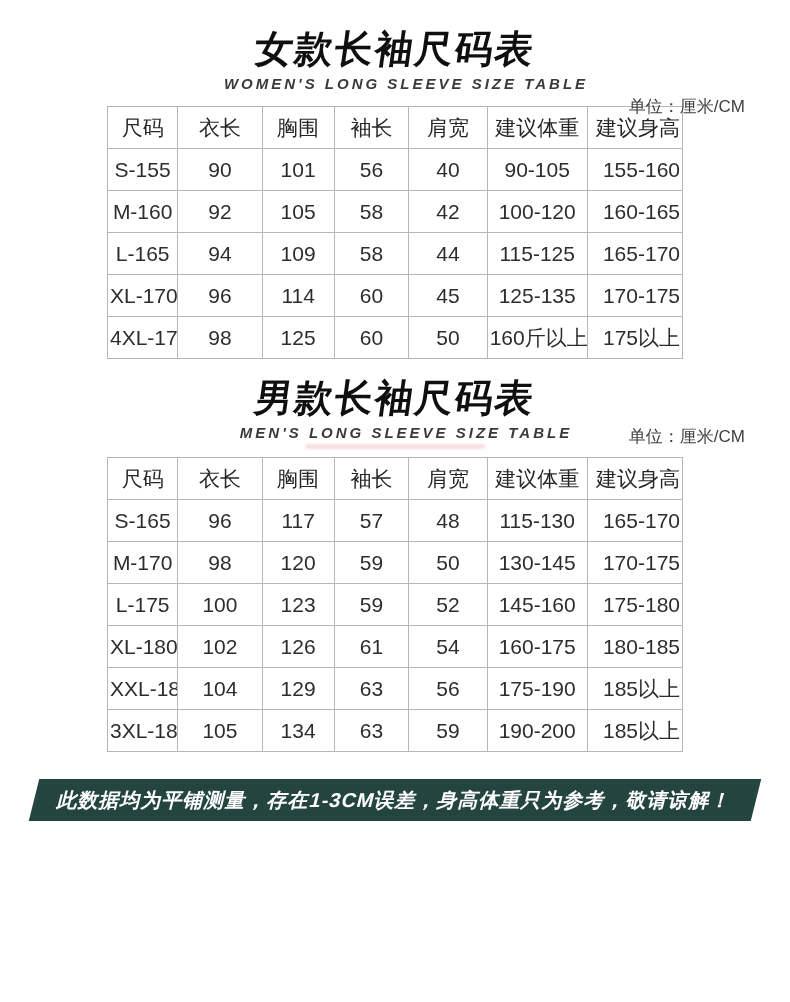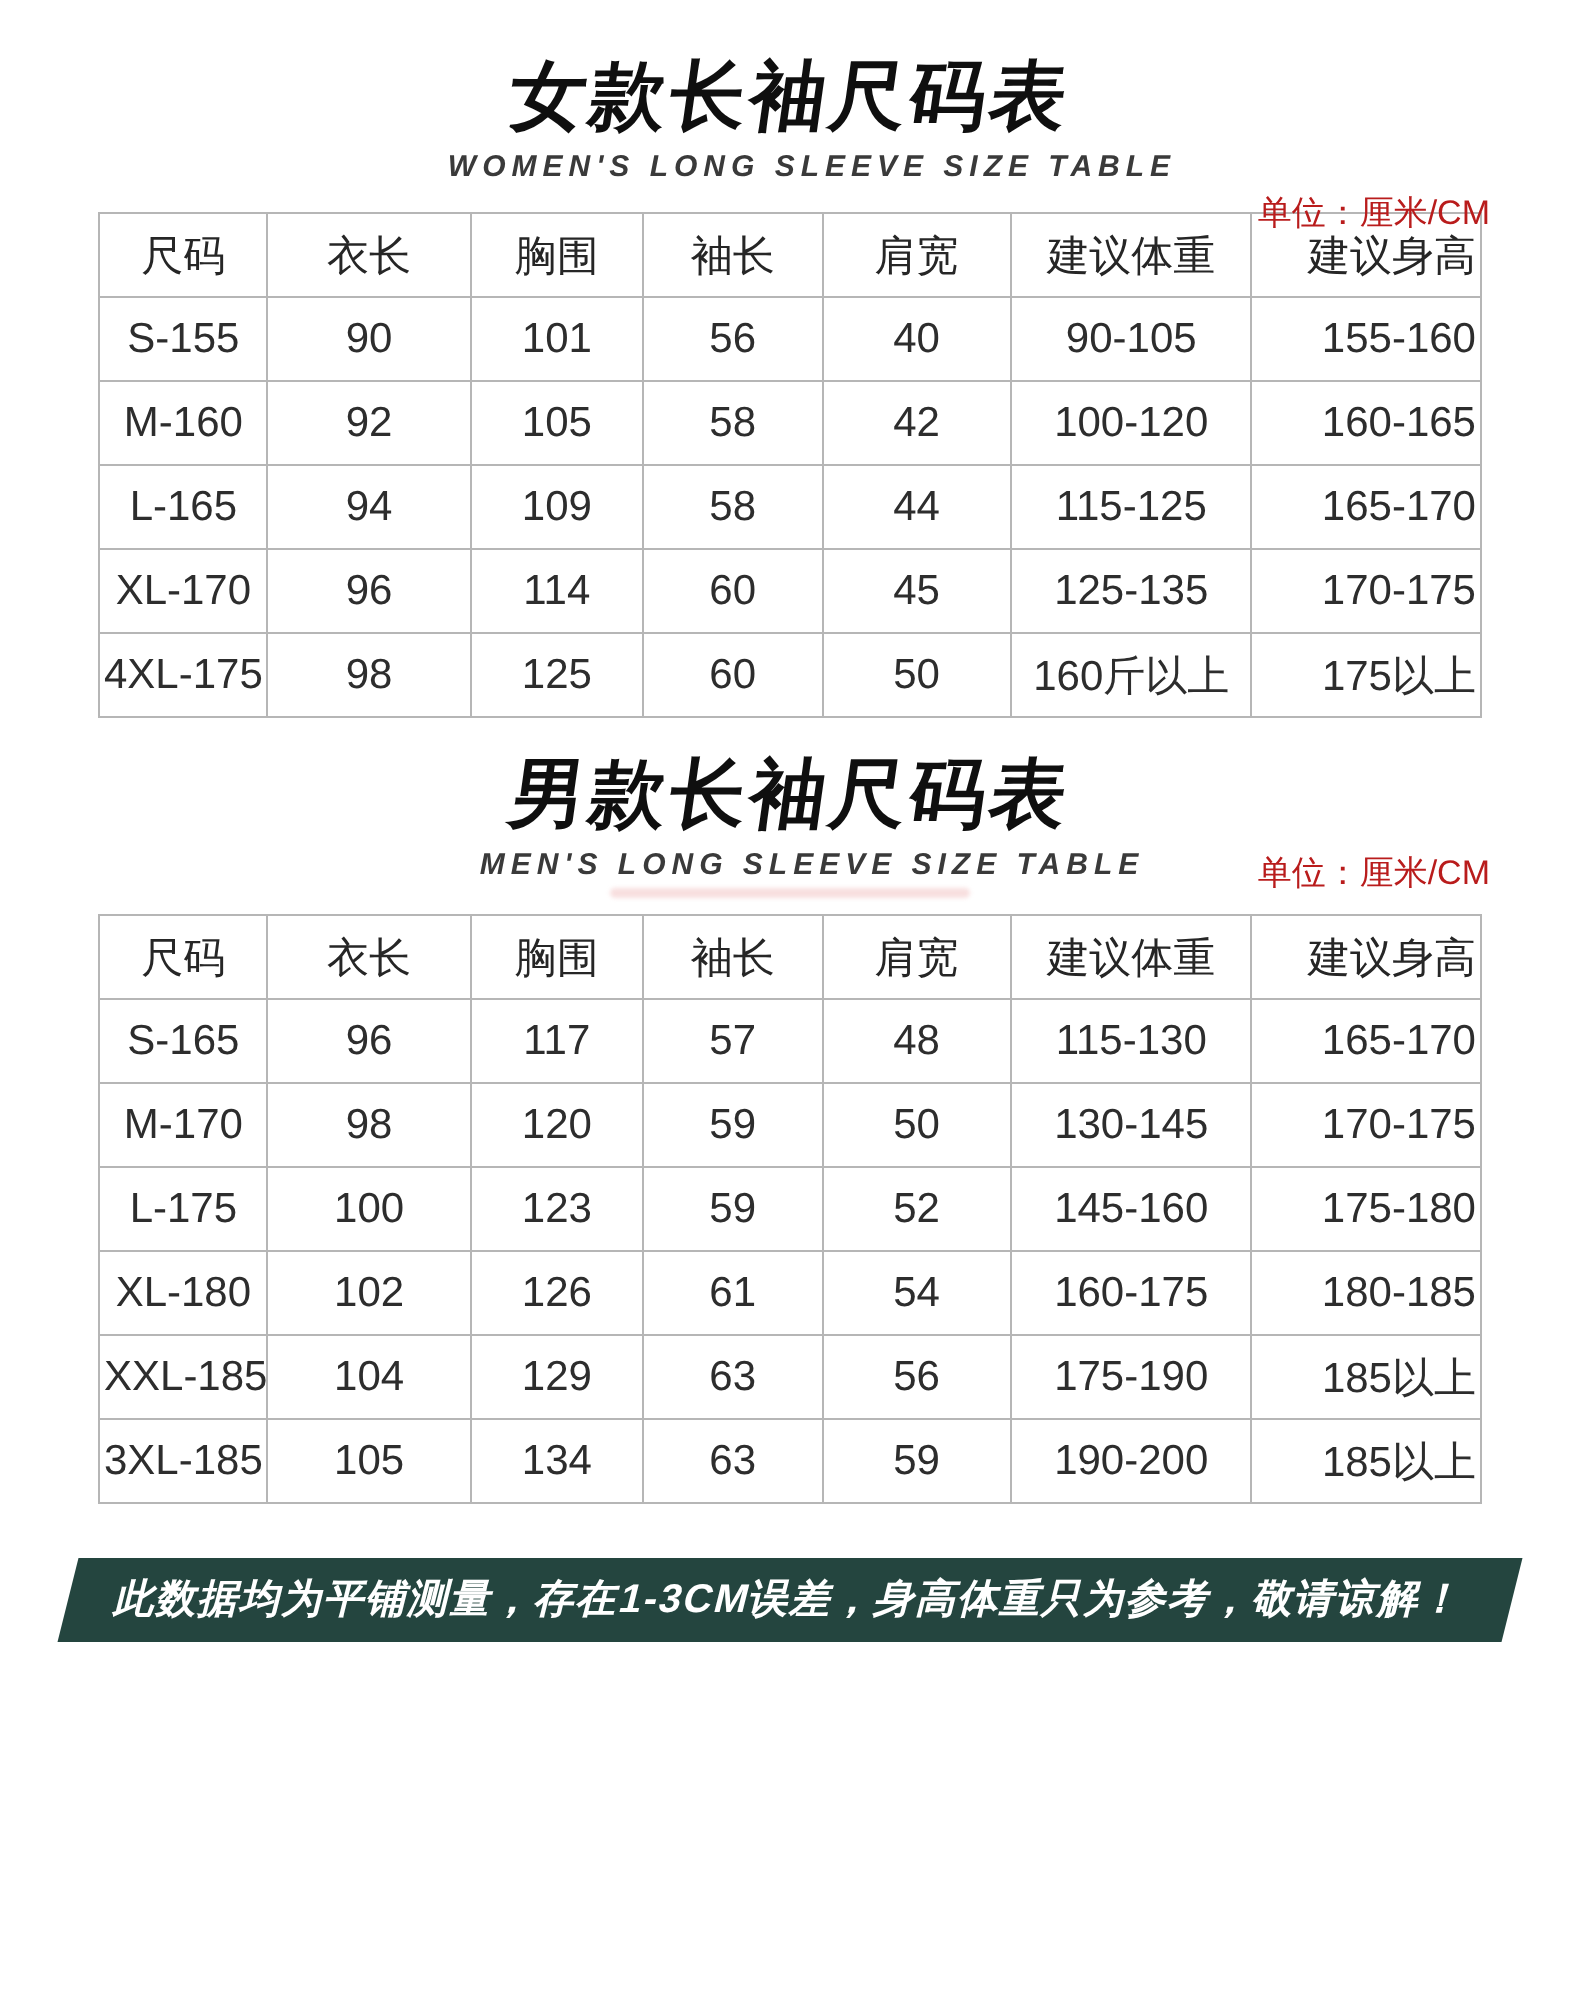--- a/index.html
+++ b/index.html
@@ -45,28 +45,28 @@
     border-radius: 4px;
     background: rgba(233, 150, 150, 0.30);
     filter: blur(1px);
   }
 
   .unit-label {
     position: absolute;
     right: 45px;
     font-size: 17px;
     font-weight: 500;
-    color: #b91c1c;
+    color: #404040;
     line-height: 20px;
   }
   .sec-women .unit-label { top: 97px; }
   .sec-men   .unit-label { top: 68px; }
 
   .size-table {
-    width: 692px;
+    width: 576px;
     margin: 0 auto;
     border-collapse: collapse;
     table-layout: fixed;
     background: #ffffff;
     padding-left: 24px;
   }
   .sec-women .size-table { margin-top: 13px; }
   .sec-men   .size-table { margin-top: 8px; }
 
   .size-table th, .size-table td {

